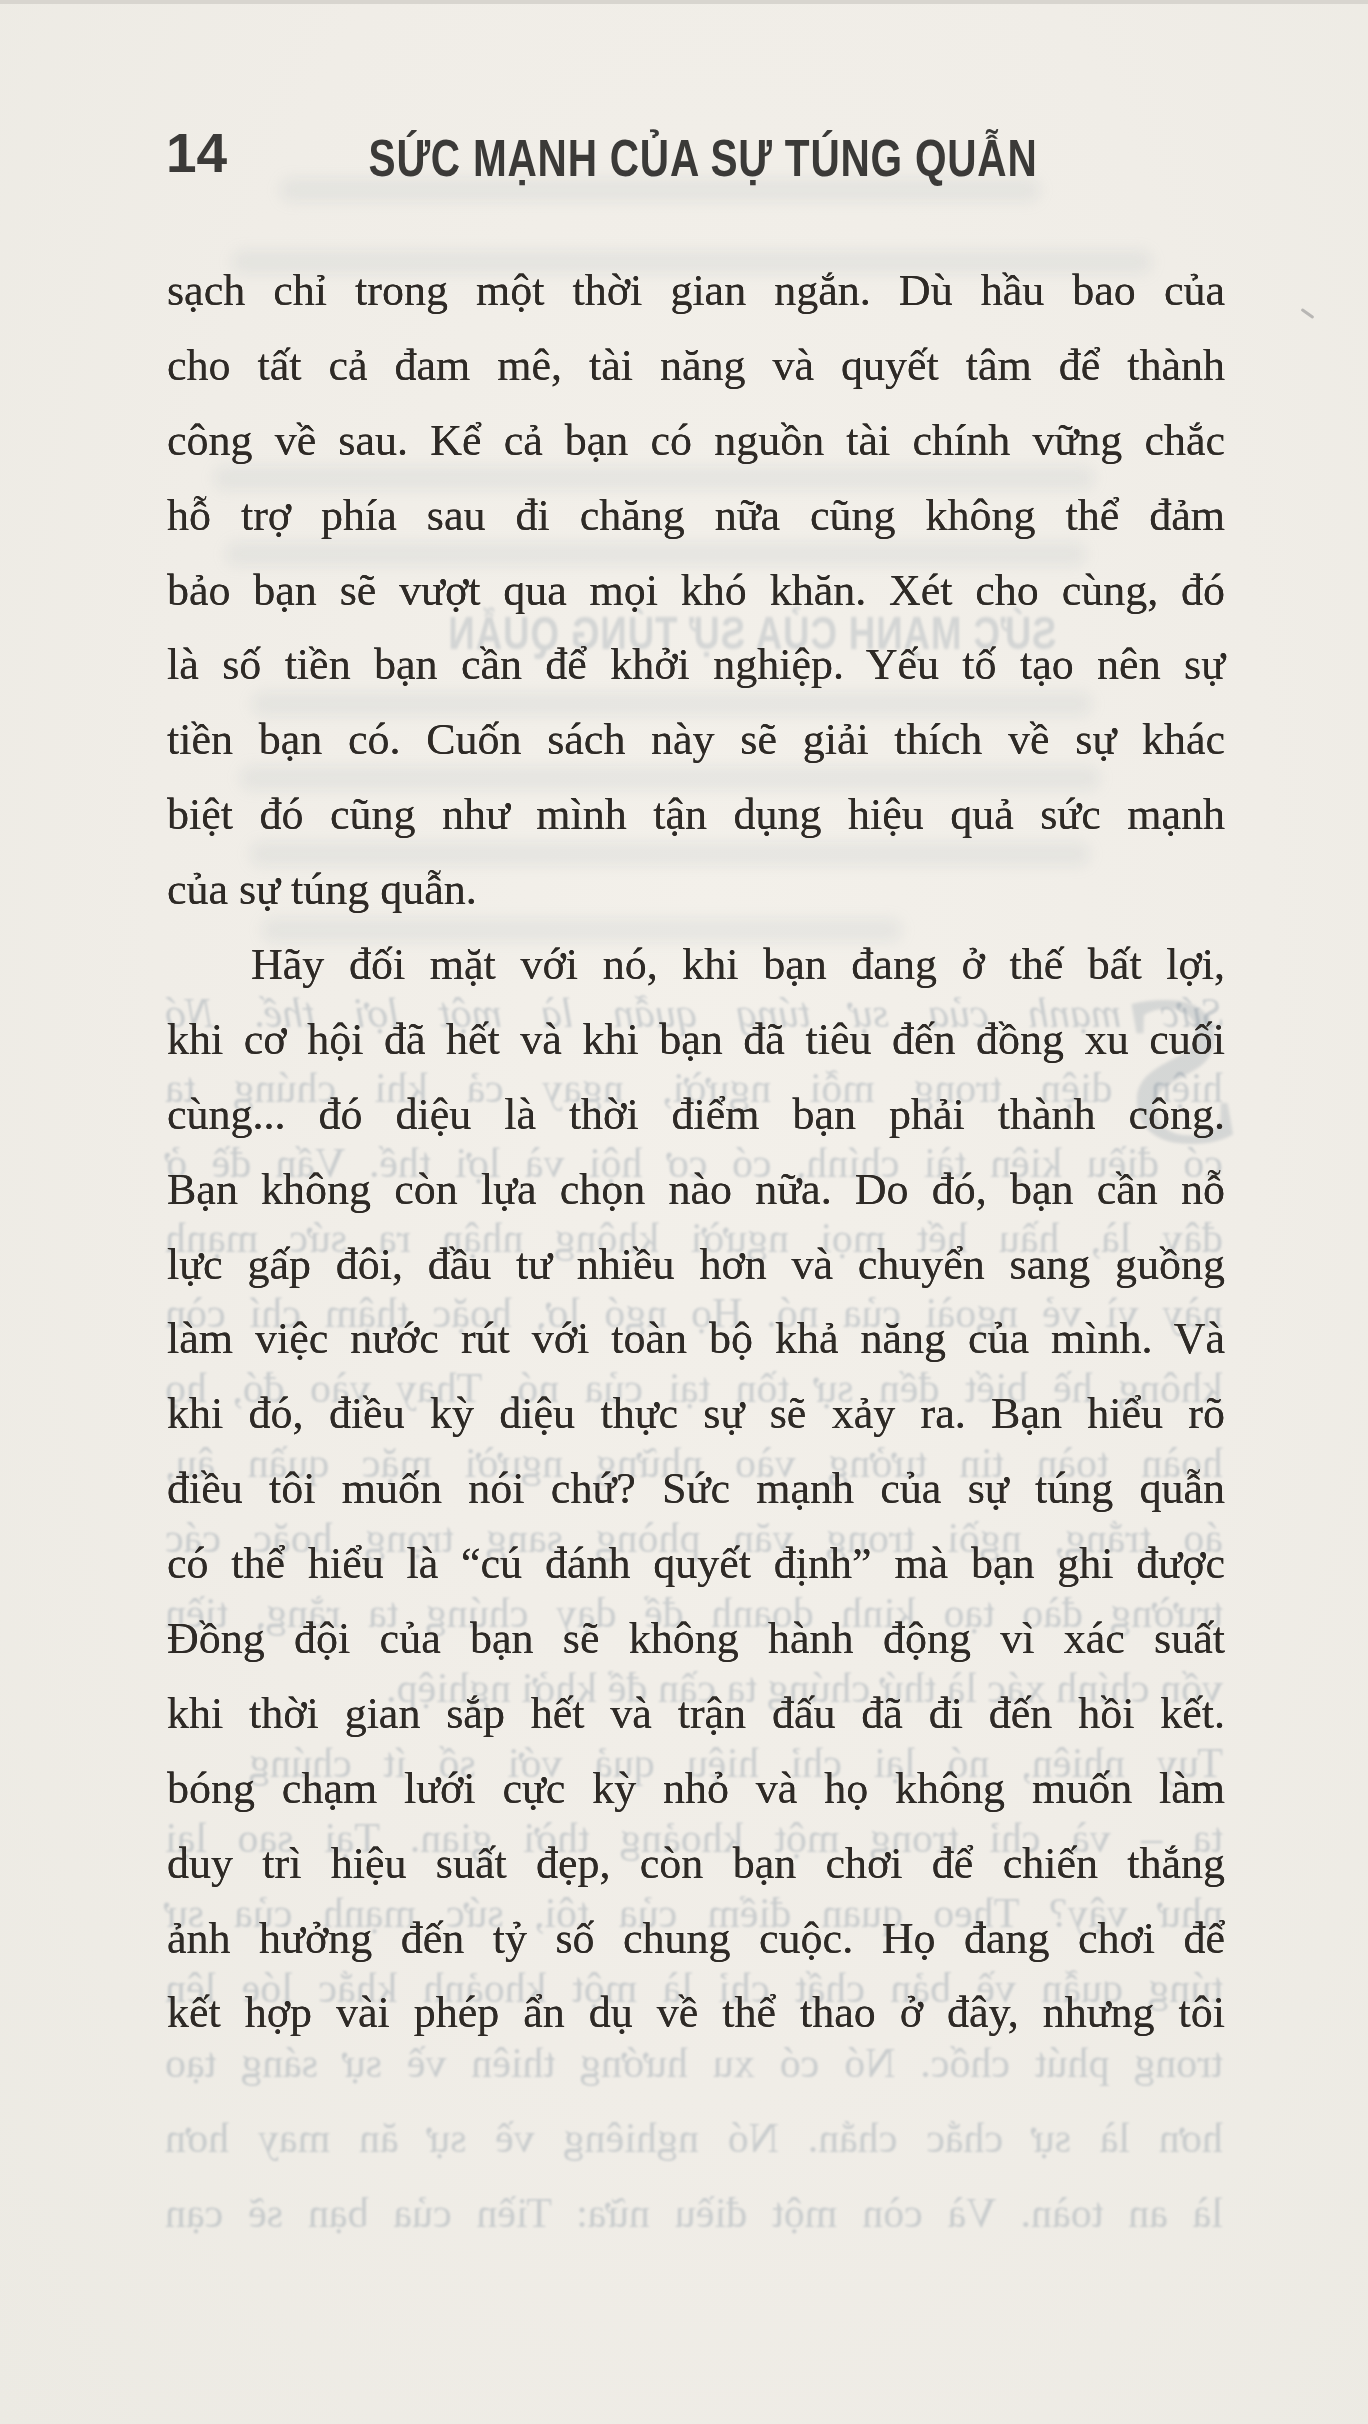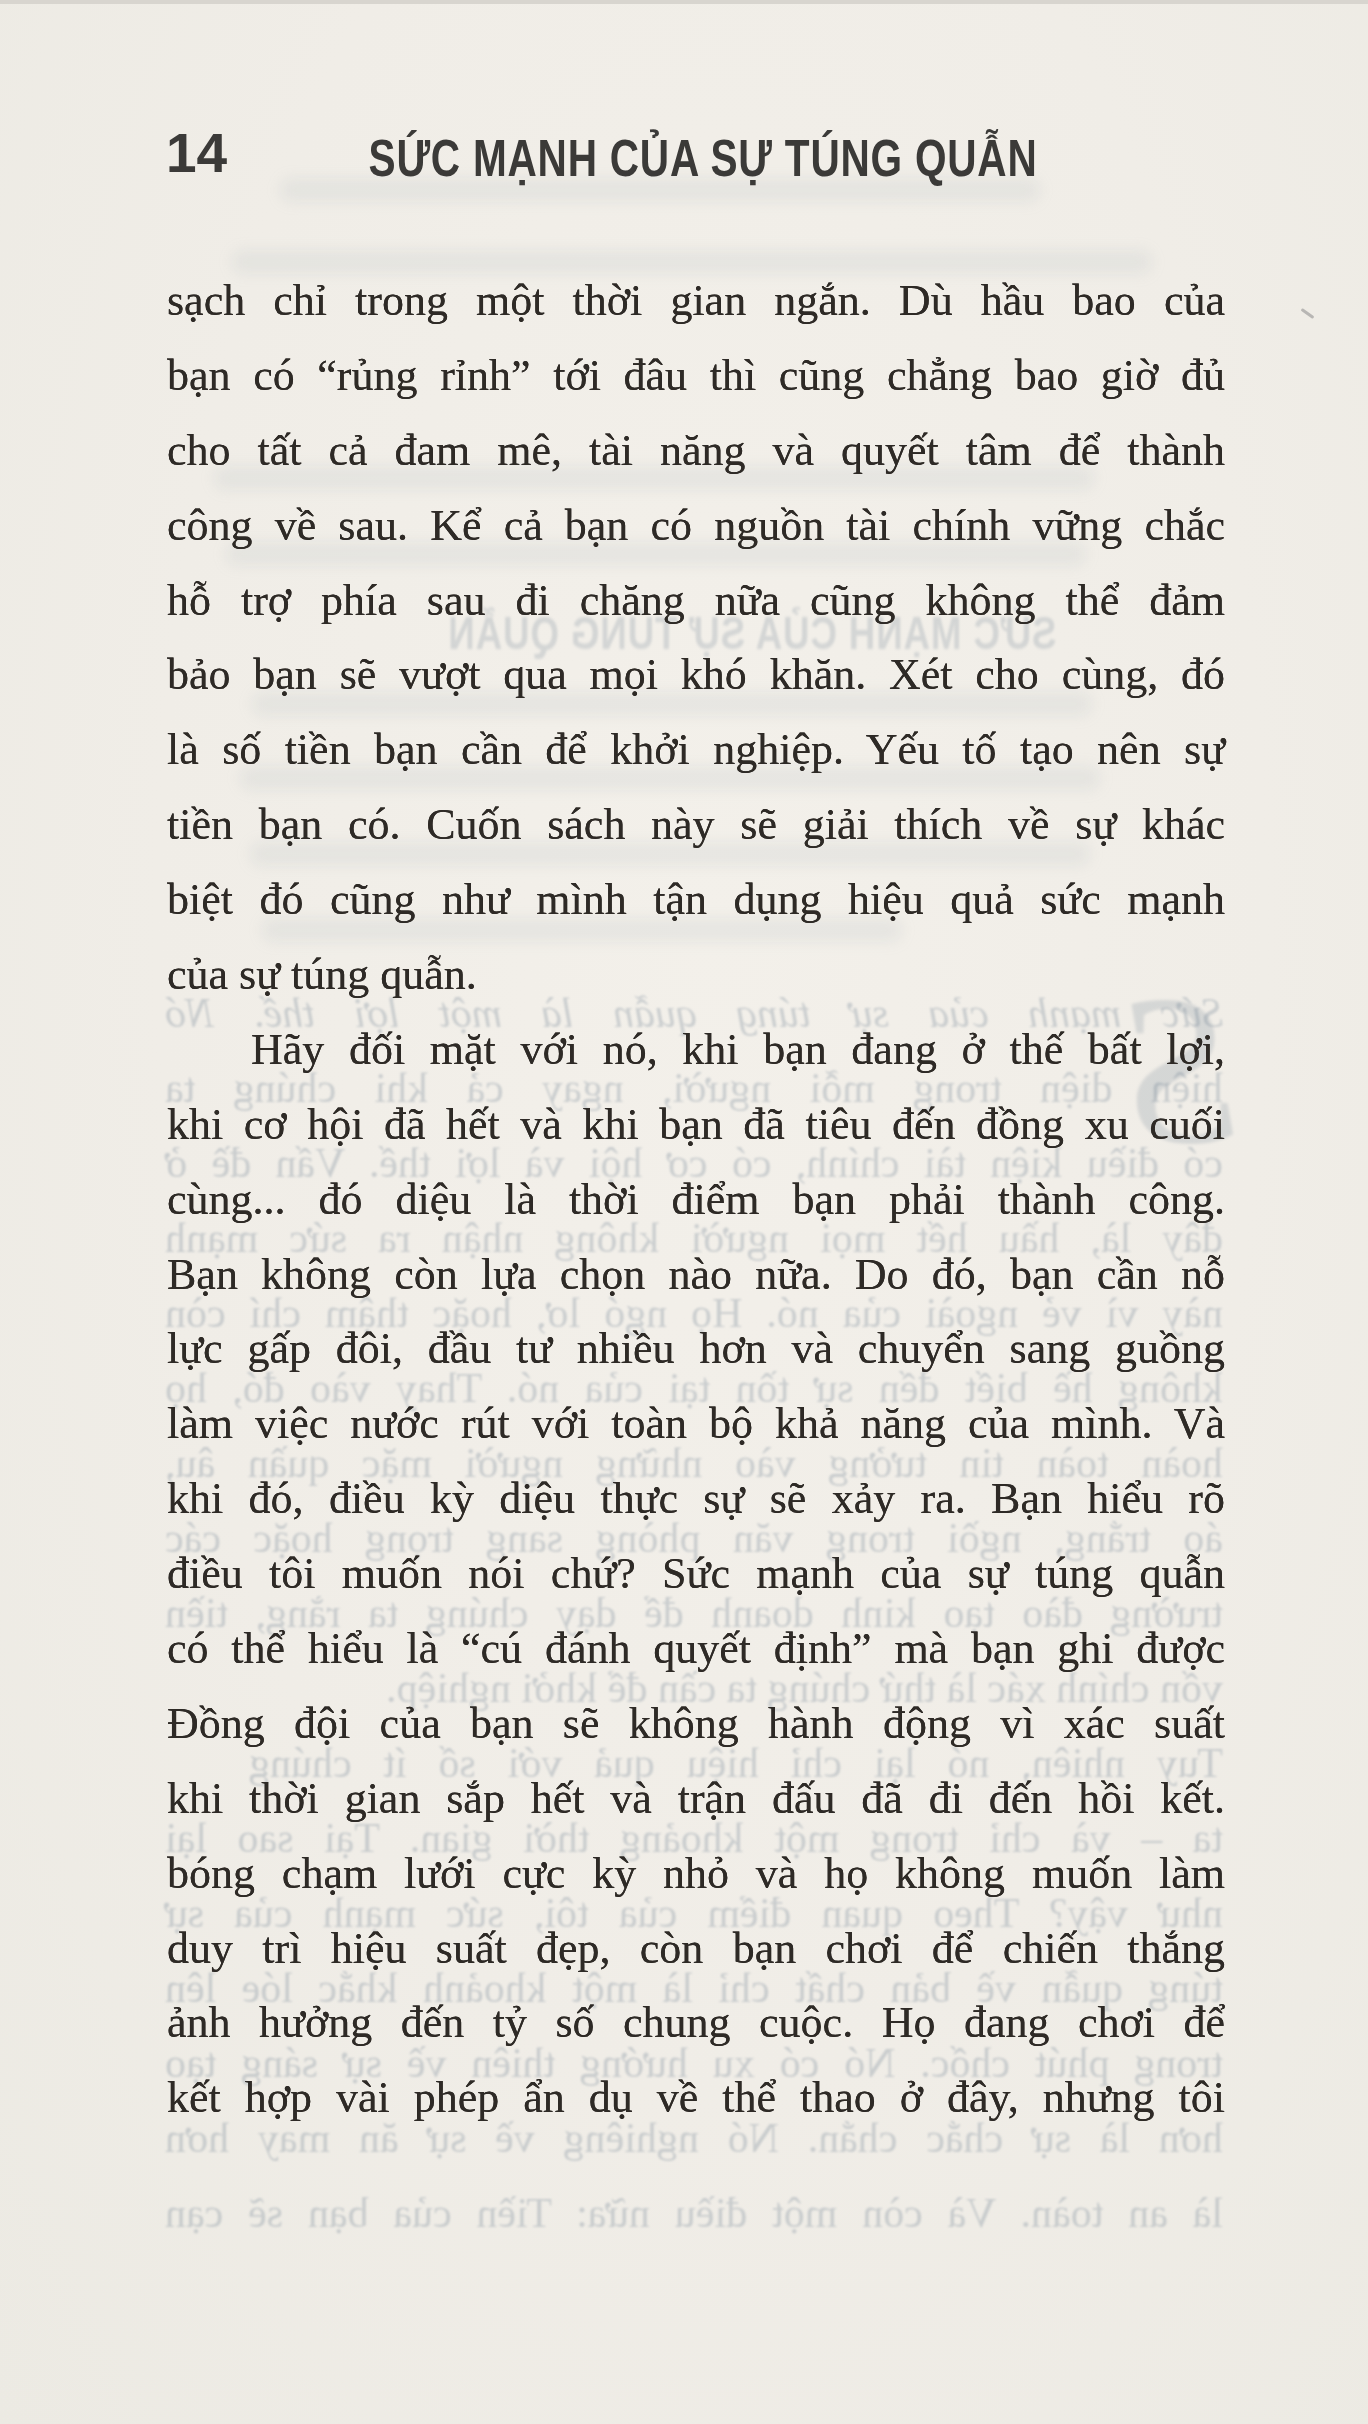--- a/index.html
+++ b/index.html
@@ -22,21 +22,21 @@
     position:absolute;left:calc(50% + 19px);top:128px;
     transform:translateX(-50%) scaleX(0.78);
     transform-origin:center top;
     font-family:"Liberation Sans", sans-serif;
     font-weight:700;font-size:52px;line-height:1;
     letter-spacing:1px;white-space:nowrap;
     color:var(--header-ink,#3b3a38);
   }
   
   .body-text{
-    position:absolute;left:167px;top:260px;width:1058px;
+    position:absolute;left:167px;top:250px;width:1058px;
     color:var(--ink,#2e2a26);
   }
   .line{
     font-size:44px;line-height:74.9px;height:74.9px;
     text-align:justify;text-align-last:justify;
     text-shadow:0 0 0.5px currentColor;
     white-space:normal;
   }
   .line.short{text-align-last:left;}
   .line.indent{padding-left:84px;}
@@ -110,21 +110,20 @@
       <div class="ghost-line" style="top: 2113px;">hơn là sự chắc chắn. Nó nghiêng về sự ăn may hơn</div>
       <div class="ghost-line" style="top: 2188px;">là an toàn. Và còn một điều nữa: Tiền của bạn sẽ cạn</div>
     </div>
 
   <div class="header-num">14</div>
   <div class="header-title">SỨC MẠNH CỦA SỰ TÚNG QUẪN</div>
 
   <div class="body-text">
       <div>
         <div class="line">sạch chỉ trong một thời gian ngắn. Dù hầu bao của</div>
-        <div class="line">bạn có “rủng rỉnh” tới đâu thì cũng chẳng bao giờ đủ</div>
         <div class="line">cho tất cả đam mê, tài năng và quyết tâm để thành</div>
         <div class="line">công về sau. Kể cả bạn có nguồn tài chính vững chắc</div>
         <div class="line">hỗ trợ phía sau đi chăng nữa cũng không thể đảm</div>
         <div class="line">bảo bạn sẽ vượt qua mọi khó khăn. Xét cho cùng, đó</div>
         <div class="line">là số tiền bạn cần để khởi nghiệp. Yếu tố tạo nên sự</div>
         <div class="line">tiền bạn có. Cuốn sách này sẽ giải thích về sự khác</div>
         <div class="line">biệt đó cũng như mình tận dụng hiệu quả sức mạnh</div>
         <div class="line short">của sự túng quẫn.</div>
       </div>
       <div>

